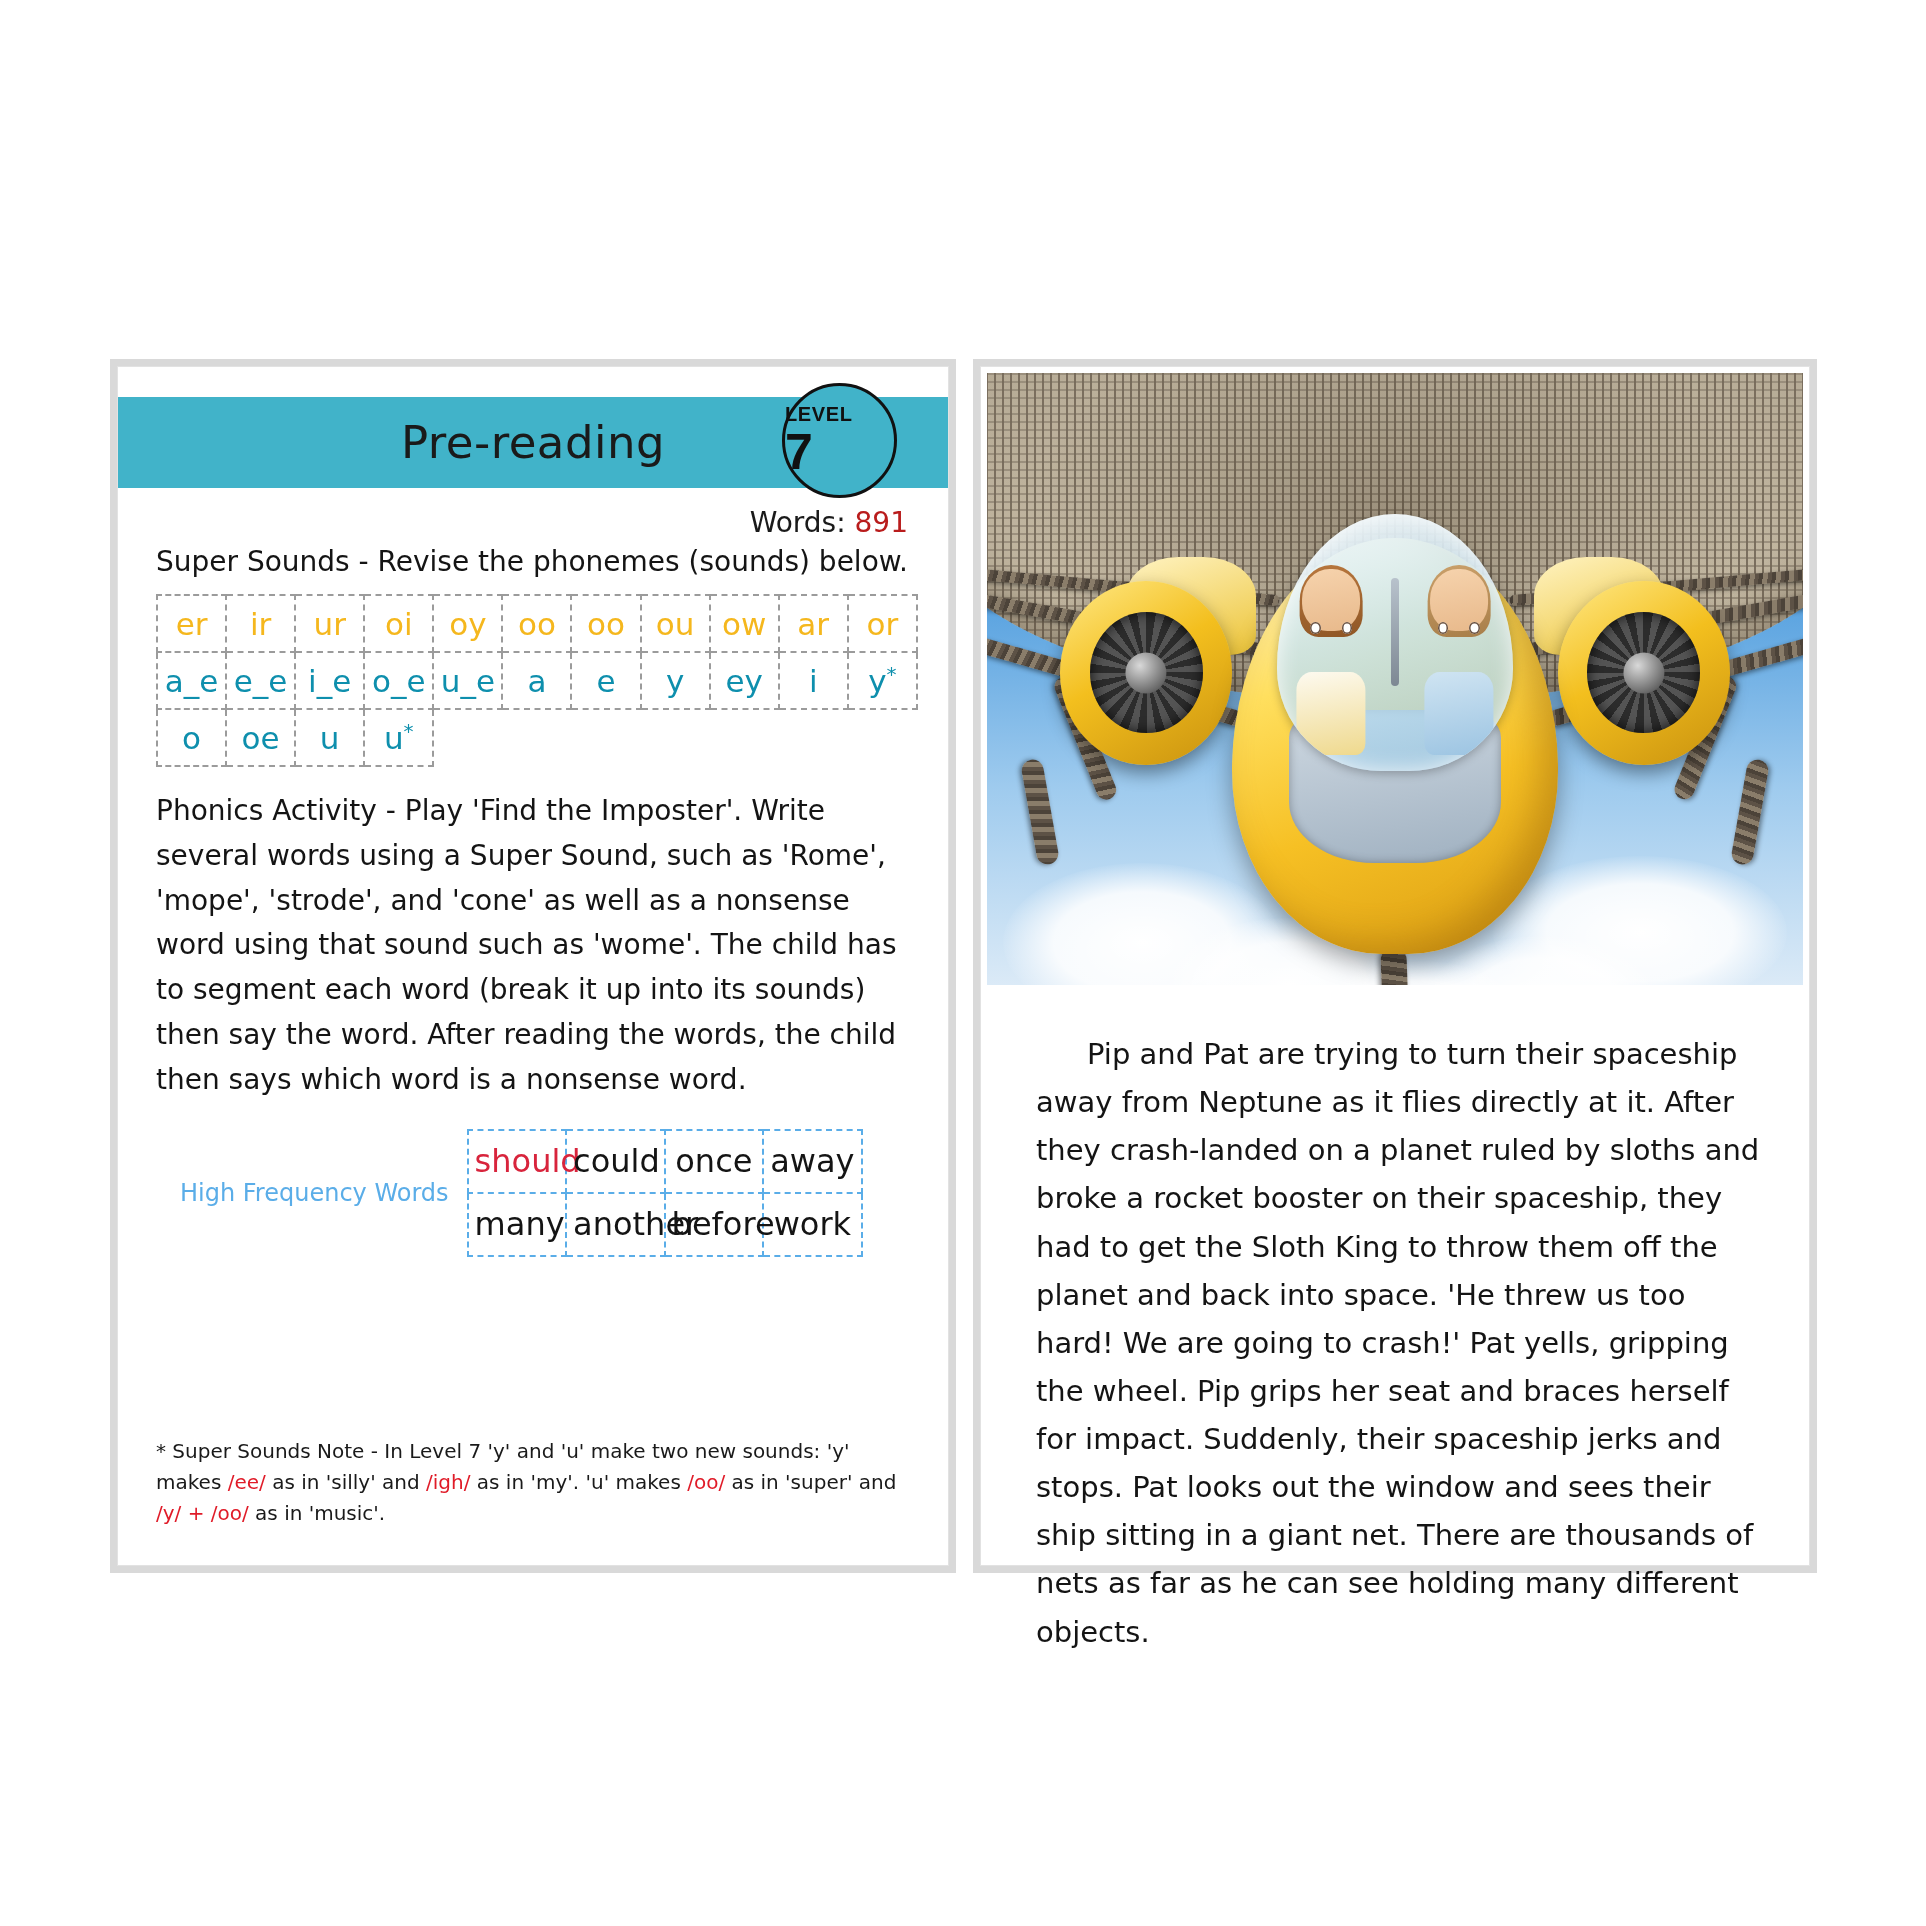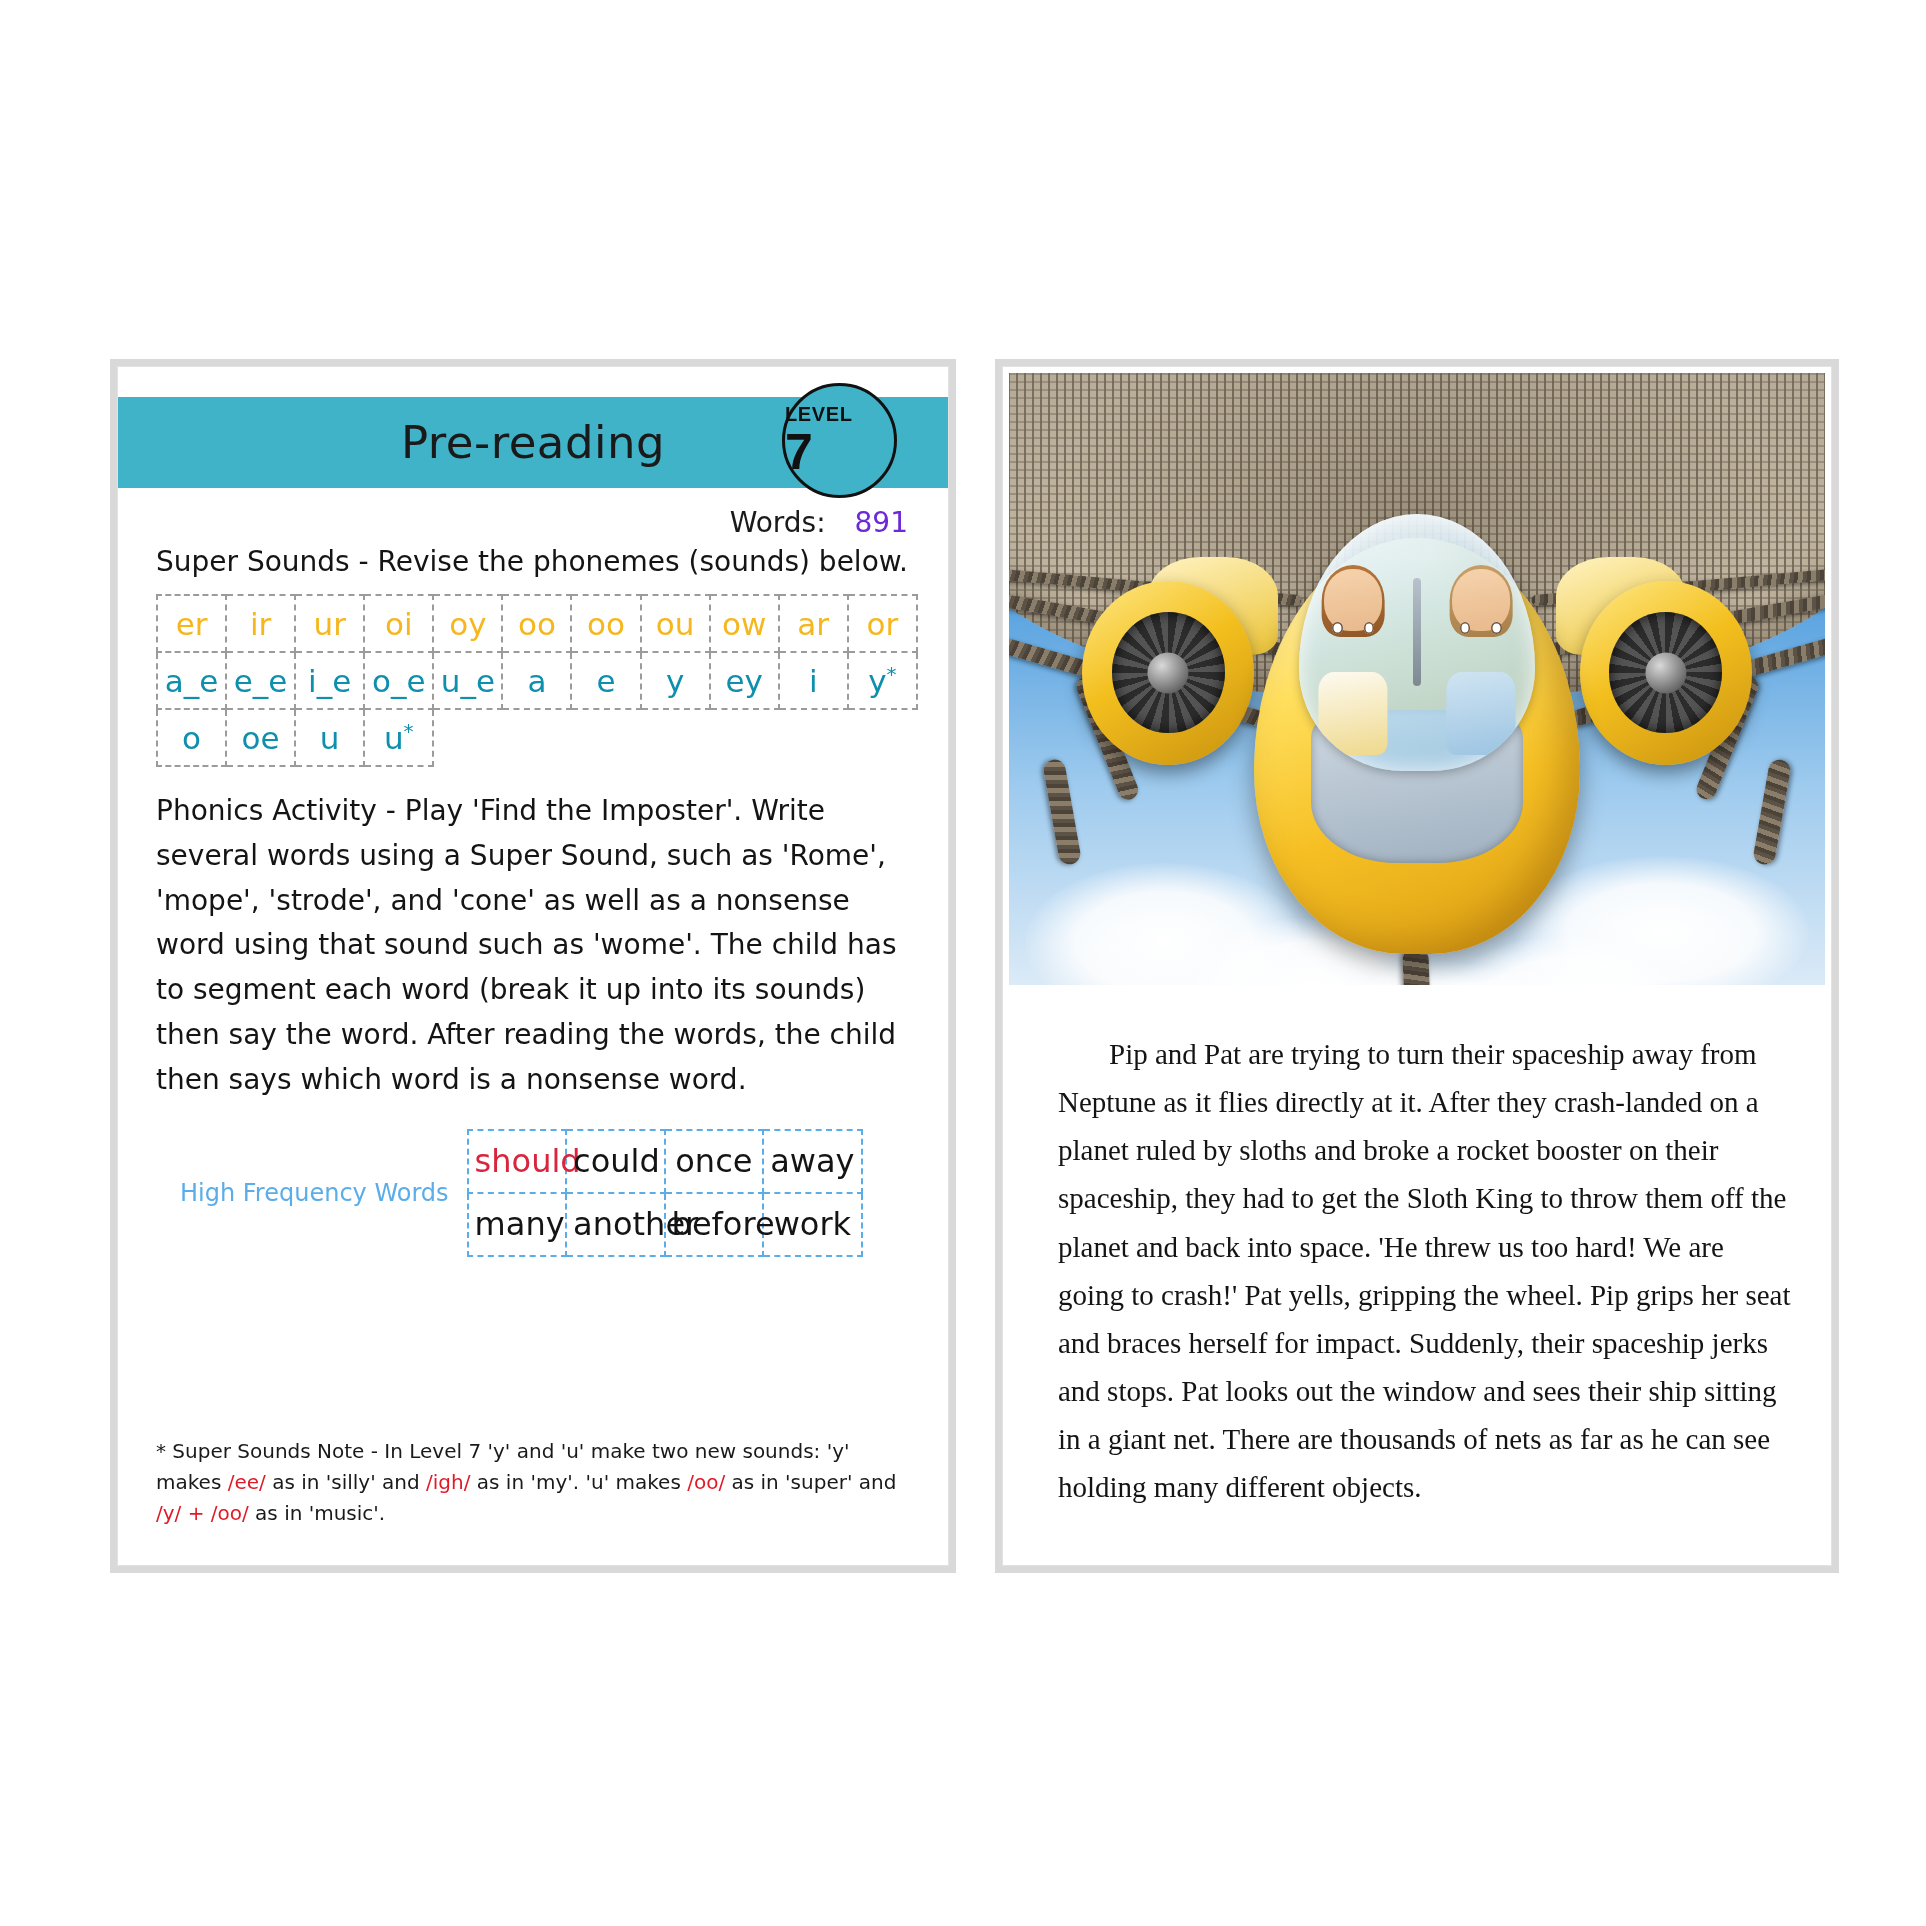--- a/index.html
+++ b/index.html
@@ -21,21 +21,21 @@
 
   
   .card {
     position: absolute;
     background: #ffffff;
     border: 1px solid #e2e2e2;
     box-shadow: 0 0 0 7px #d9d9d9;
   }
 
   #left-card  { left: 117px; top: 366px; width: 832px; height: 1200px; }
-  #right-card { left: 1002px; top: 366px; width: 830px; height: 1200px; font-family: Liberation Serif, serif; }
+  #right-card { left: 980px; top: 366px; width: 830px; height: 1200px; }
 
   
   .header-bar {
     position: absolute;
     left: 0; top: 30px;
     width: 100%;
     height: 91px;
     background: #41b3c9;
     display: flex;
     align-items: center;
@@ -77,21 +77,21 @@
     color: #111;
   }
 
   .words-count {
     position: absolute;
     right: 40px; top: 139px;
     font-size: 28px;
     color: #1a1a1a;
     white-space: nowrap;
   }
-  .words-count .num { color: #6d28d9; margin-left: 20px; }
+  .words-count .num { color: #b91c1c; }
 
   
   .left-body {
     position: absolute;
     left: 38px; top: 178px; right: 26px;
   }
 
   .book-title {
     font-size: 34px;
     color: #141414;

